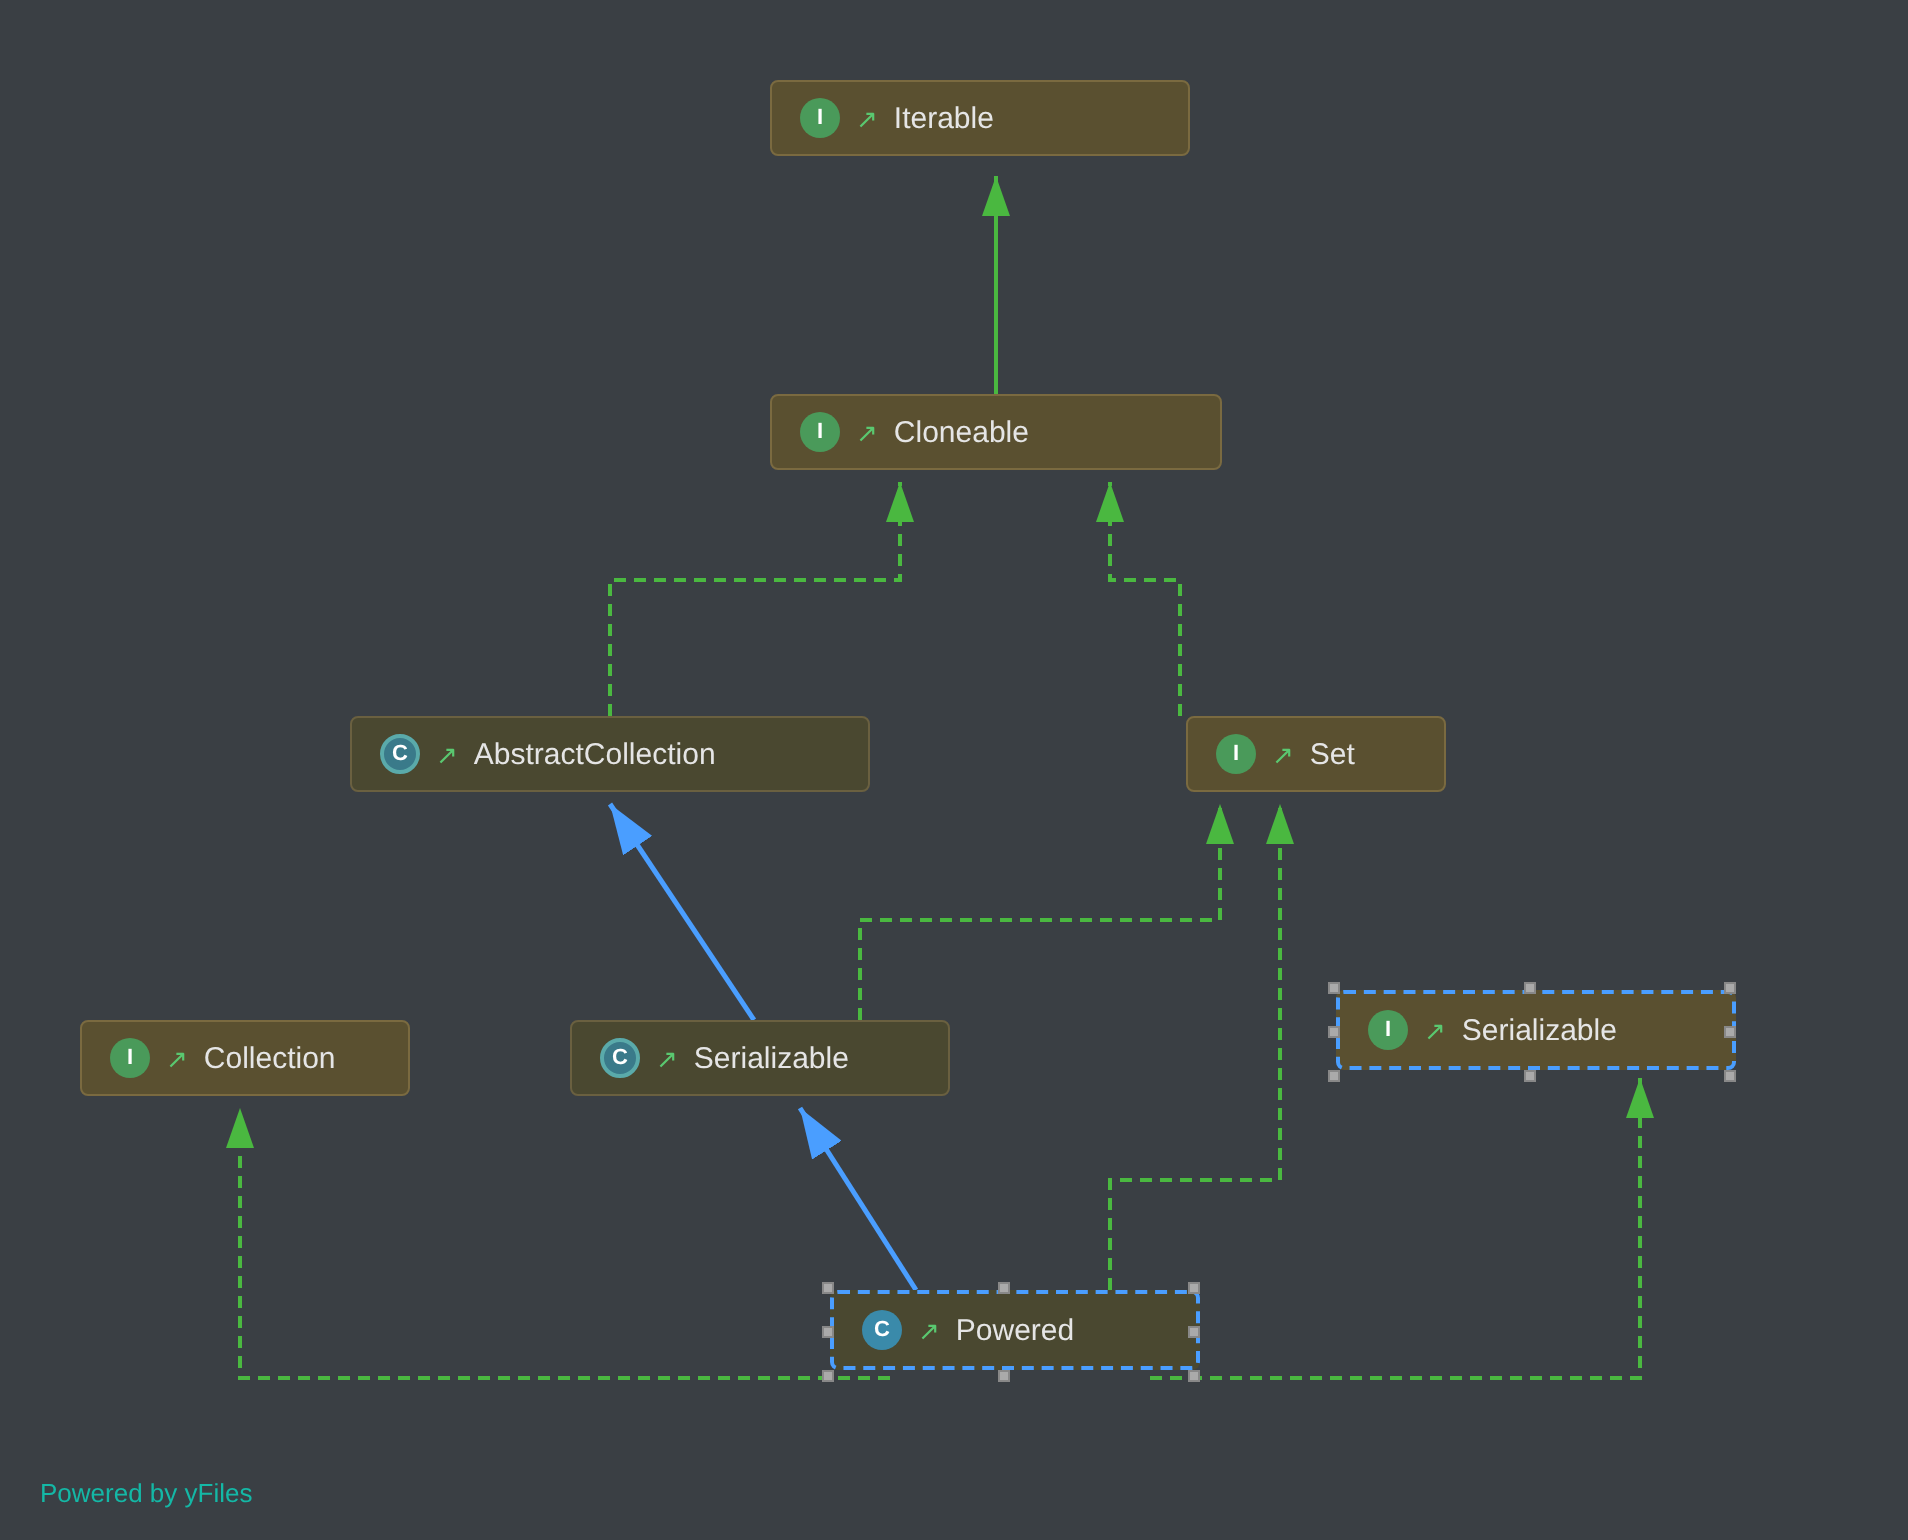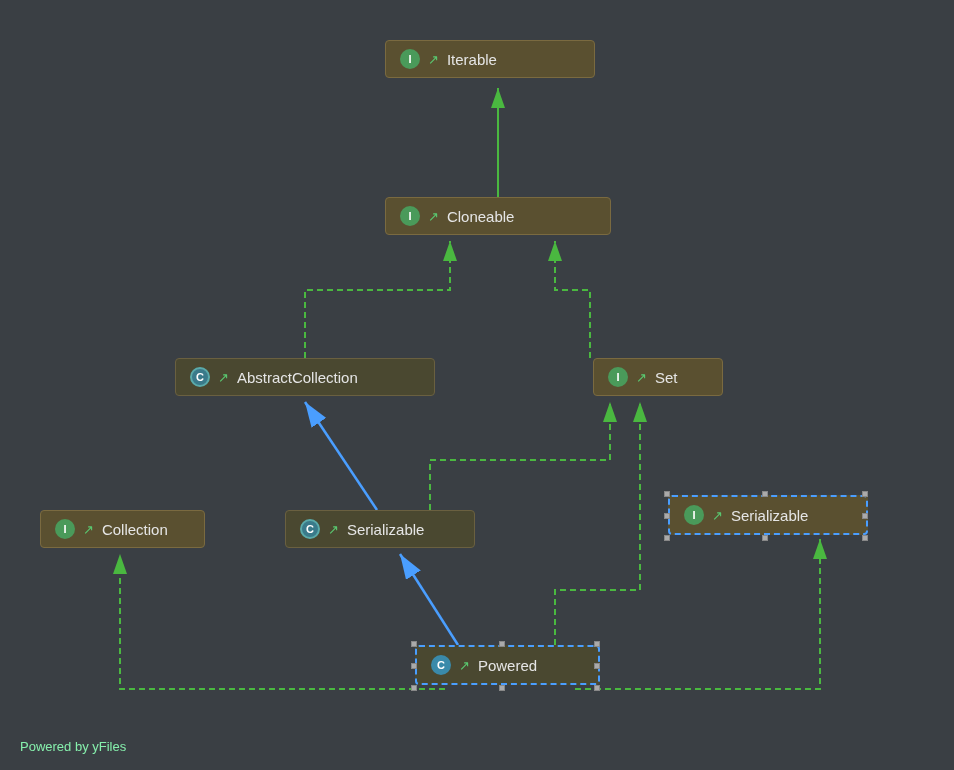--- a/index.html
+++ b/index.html
@@ -88,21 +88,21 @@
       font-size: 15px;
       font-weight: 400;
       white-space: nowrap;
     }
 
     
     .watermark {
       position: absolute;
       bottom: 16px;
       left: 20px;
-      color: #86efac;
+      color: #14b8a6;
       font-size: 13px;
     }
 
     
     .arrows-svg {
       position: absolute;
       top: 0;
       left: 0;
       width: 100%;
       height: 100%;

